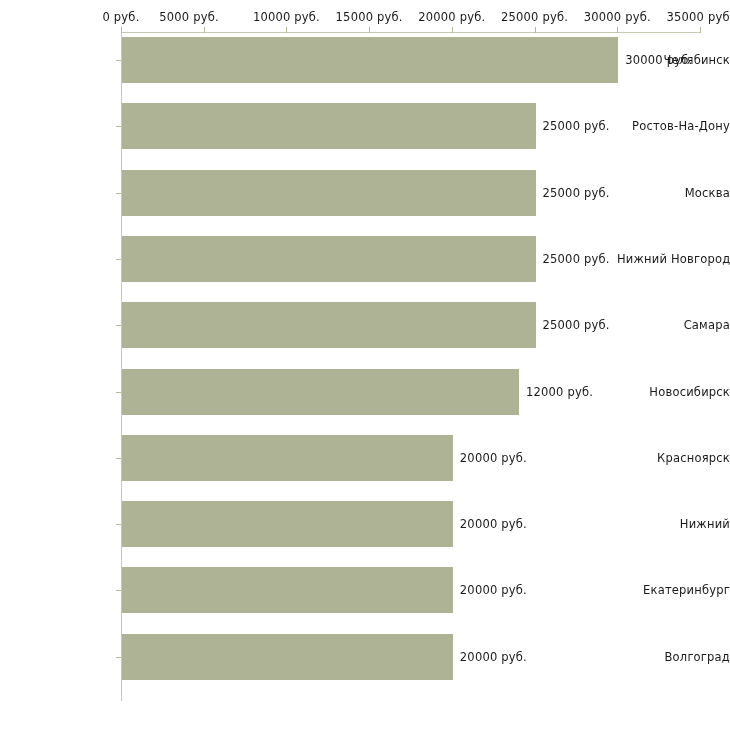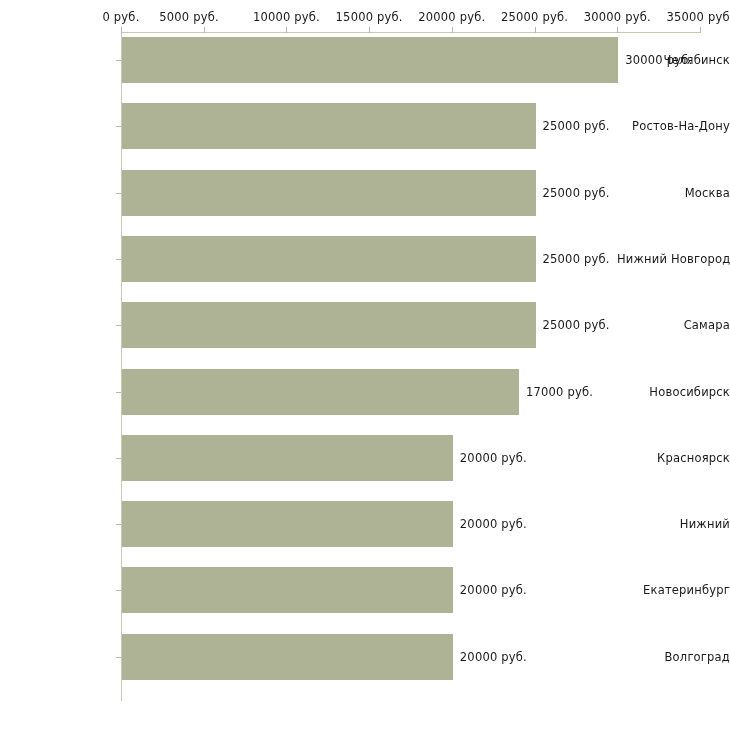--- a/index.html
+++ b/index.html
@@ -142,21 +142,21 @@
       <div class="bar-value" style="left: 625.286px; top: 60px;">30000 руб.</div>
       <div class="bar" title="Ростов-На-Дону" style="top: 103.3px; height: 46px; width: 413.571px; background: rgb(175, 179, 150);"></div>
       <div class="bar-value" style="left: 542.571px; top: 126.3px;">25000 руб.</div>
       <div class="bar" title="Москва" style="top: 169.6px; height: 46px; width: 413.571px; background: rgb(175, 179, 150);"></div>
       <div class="bar-value" style="left: 542.571px; top: 192.6px;">25000 руб.</div>
       <div class="bar" title="Нижний Новгород" style="top: 235.9px; height: 46px; width: 413.571px; background: rgb(175, 179, 150);"></div>
       <div class="bar-value" style="left: 542.571px; top: 258.9px;">25000 руб.</div>
       <div class="bar" title="Пермь" style="top: 302.2px; height: 46px; width: 413.571px; background: rgb(175, 179, 150);"></div>
       <div class="bar-value" style="left: 542.571px; top: 325.2px;">25000 руб.</div>
       <div class="bar" title="Екатеринбург" style="top: 368.5px; height: 46px; width: 397.029px; background: rgb(175, 179, 150);"></div>
-      <div class="bar-value" style="left: 526.029px; top: 391.5px;">17000 руб.</div>
+      <div class="bar-value" style="left: 526.029px; top: 391.5px;">12000 руб.</div>
       <div class="bar" title="Красноярск" style="top: 434.8px; height: 46px; width: 330.857px; background: rgb(175, 179, 150);"></div>
       <div class="bar-value" style="left: 459.857px; top: 457.8px;">20000 руб.</div>
       <div class="bar" title="Самара" style="top: 501.1px; height: 46px; width: 330.857px; background: rgb(175, 179, 150);"></div>
       <div class="bar-value" style="left: 459.857px; top: 524.1px;">20000 руб.</div>
       <div class="bar" title="Новосибирск" style="top: 567.4px; height: 46px; width: 330.857px; background: rgb(175, 179, 150);"></div>
       <div class="bar-value" style="left: 459.857px; top: 590.4px;">20000 руб.</div>
       <div class="bar" title="Волгоград" style="top: 633.7px; height: 46px; width: 330.857px; background: rgb(175, 179, 150);"></div>
       <div class="bar-value" style="left: 459.857px; top: 656.7px;">20000 руб.</div>
     </div>
 

